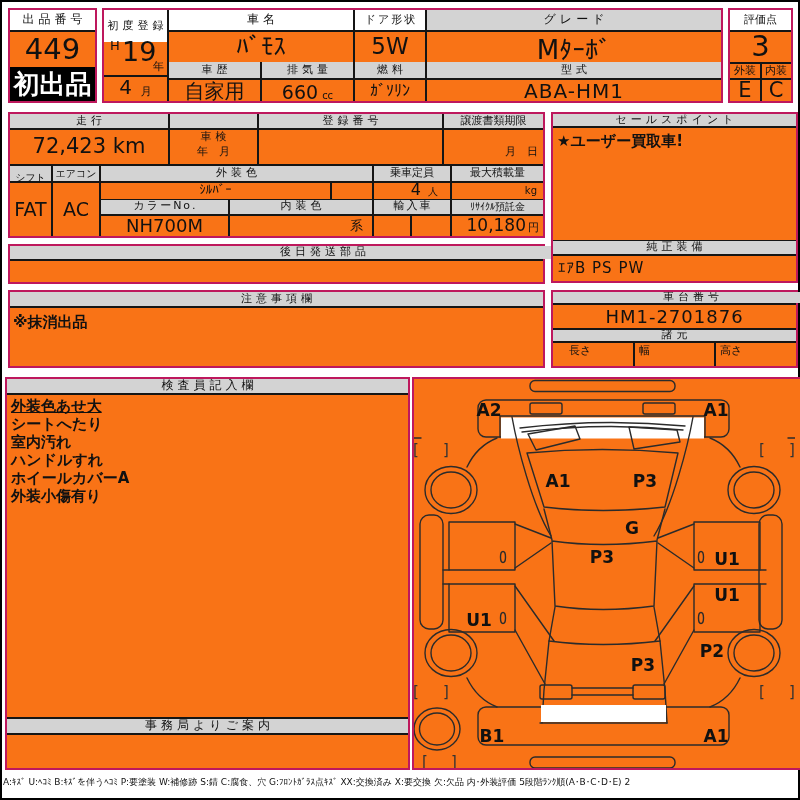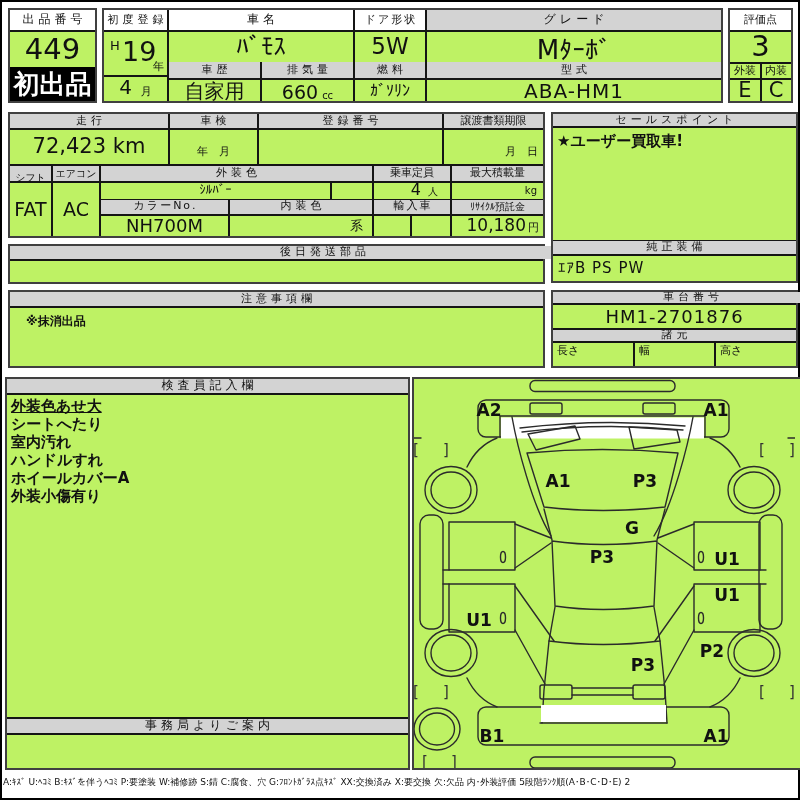--- a/index.html
+++ b/index.html
@@ -1,19 +1,19 @@
 <!DOCTYPE html>
 <html><head>
 <meta charset="utf-8">
 <style>
   html,body{margin:0;padding:0;background:#fff;}
   #sheet{position:relative;width:800px;height:800px;background:#fff;
          font-family:"DejaVu Sans",sans-serif;color:#111;}
   #frame{position:absolute;left:0;top:0;width:796px;height:796px;border:2px solid #000;}
-  .box{position:absolute;box-sizing:border-box;border:2px solid #404040;background:#bef264;}
+  .box{position:absolute;box-sizing:border-box;border:2px solid #be185d;background:#f97316;}
   .c{position:absolute;box-sizing:border-box;display:flex;align-items:center;justify-content:center;
      overflow:hidden;white-space:nowrap;line-height:1.1;}
   .l{justify-content:flex-start;}
   .r{justify-content:flex-end;}
   .hd{background:#d3d3d3;font-size:11px;}
   .sp{letter-spacing:4px;padding-left:4px;}
   .sp2{letter-spacing:2px;padding-left:2px;}
   .ln{position:absolute;background:#151515;}
   .badge{background:#000;color:#fff;font-weight:bold;}
   .u{text-decoration:underline;}
@@ -39,21 +39,21 @@
 
     <div class="ln" style="left:0;top:20px;width:617px;height:2px;"></div>
     <div class="ln" style="left:0;top:65px;width:63px;height:2px;"></div>
     <div class="ln" style="left:63px;top:52px;width:554px;height:1px;"></div>
     <div class="ln" style="left:63px;top:68px;width:554px;height:2px;"></div>
     <div class="ln" style="left:63px;top:0;width:2px;height:91px;"></div>
     <div class="ln" style="left:156px;top:53px;width:2px;height:38px;"></div>
     <div class="ln" style="left:249px;top:0;width:2px;height:91px;"></div>
     <div class="ln" style="left:321px;top:0;width:2px;height:91px;"></div>
 
-    <div class="c hd sp" style="left:0;top:0;width:63px;height:20px;background:#fff;font-size:11px;">初度登録</div>
+    <div class="c hd sp" style="left:0;top:0;width:63px;height:32px;background:#fff;font-size:11px;">初度登録</div>
     <div style="position:absolute;left:0;top:22px;width:63px;height:43px;">
       <span style="position:absolute;left:6px;top:6px;font-size:13px;">H</span>
       <span style="position:absolute;left:18px;top:4px;font-size:27px;">19</span>
       <span style="position:absolute;right:3px;bottom:1px;font-size:11px;">年</span>
     </div>
     <div class="c" style="left:0;top:67px;width:63px;height:24px;gap:9px;align-items:flex-end;padding-bottom:3px;">
       <span style="font-size:20px;">4</span>
       <span style="font-size:11px;">月</span>
     </div>
 
@@ -106,21 +106,21 @@
     <div class="ln" style="left:432px;top:0;width:2px;height:50px;"></div>
     <div class="ln" style="left:41px;top:52px;width:2px;height:70px;"></div>
     <div class="ln" style="left:89px;top:52px;width:2px;height:70px;"></div>
     <div class="ln" style="left:362px;top:52px;width:2px;height:70px;"></div>
     <div class="ln" style="left:440px;top:52px;width:2px;height:70px;"></div>
     <div class="ln" style="left:320px;top:67px;width:2px;height:18px;"></div>
     <div class="ln" style="left:218px;top:85px;width:2px;height:37px;"></div>
     <div class="ln" style="left:400px;top:100px;width:2px;height:22px;"></div>
 
     <div class="c hd sp" style="left:0;top:0;width:158px;height:14px;background:none;">走行</div>
-    <div class="c hd sp" style="left:160px;top:0;width:87px;height:14px;background:none;">車検</div>
+    <div class="c hd sp" style="left:160px;top:16px;width:87px;height:14px;background:none;">車検</div>
     <div class="c hd sp" style="left:249px;top:0;width:183px;height:14px;background:none;">登録番号</div>
     <div class="c hd" style="left:434px;top:0;width:99px;height:14px;background:none;font-size:11px;">譲渡書類期限</div>
     <div class="c" style="left:0;top:16px;width:158px;height:34px;font-size:21px;">72,423 km</div>
     <div class="c" style="left:160px;top:16px;width:87px;height:34px;font-size:11px;align-items:flex-end;padding-bottom:6px;">年　月</div>
     <div class="c" style="left:249px;top:16px;width:183px;height:34px;"></div>
     <div class="c r" style="left:434px;top:16px;width:99px;height:34px;font-size:11px;align-items:flex-end;padding:0 5px 6px 0;border-radius:12px;">月　日</div>
 
     <div class="c hd" style="left:0;top:52px;width:41px;height:22px;background:none;font-size:10px;font-family:Liberation Serif, serif;">シフト</div>
     <div class="c hd" style="left:43px;top:52px;width:46px;height:15px;background:none;font-size:10px;">エアコン</div>
     <div class="c hd sp" style="left:91px;top:52px;width:271px;height:15px;background:none;">外装色</div>
@@ -150,21 +150,21 @@
   </div>
 
   <div class="box" style="left:8px;top:244px;width:537px;height:40px;">
     <div class="c hd sp" style="left:0;top:0;width:626px;height:13px;">後日発送部品</div>
     <div class="ln" style="left:0;top:13px;width:533px;height:2px;"></div>
   </div>
 
   <div class="box" style="left:8px;top:290px;width:537px;height:78px;">
     <div class="c hd sp" style="left:0;top:0;width:533px;height:14px;">注意事項欄</div>
     <div class="ln" style="left:0;top:14px;width:533px;height:2px;"></div>
-    <div class="c l" style="left:0;top:18px;width:533px;height:24px;font-size:12px;font-weight:bold;padding-left:16px;">※抹消出品</div>
+    <div class="c l" style="left:0;top:18px;width:533px;height:24px;font-size:15px;font-weight:bold;padding-left:3px;">※抹消出品</div>
   </div>
 
   <div class="box" style="left:551px;top:112px;width:247px;height:171px;">
     <div class="c hd sp" style="left:0;top:0;width:243px;height:12px;">セールスポイント</div>
     <div class="ln" style="left:0;top:12px;width:243px;height:2px;"></div>
     <div class="c l" style="left:0;top:16px;width:243px;height:22px;font-size:15px;font-weight:bold;padding-left:4px;">★ユーザー買取車!</div>
     <div class="ln" style="left:0;top:126px;width:243px;height:1px;"></div>
     <div class="c hd sp" style="left:0;top:127px;width:243px;height:13px;">純正装備</div>
     <div class="ln" style="left:0;top:140px;width:243px;height:2px;"></div>
     <div class="c l" style="left:0;top:142px;width:243px;height:24px;font-size:15px;padding-left:5px;letter-spacing:1px;">ｴｱB PS PW</div>
@@ -172,21 +172,21 @@
 
   <div class="box" style="left:551px;top:290px;width:247px;height:78px;">
     <div class="c hd sp" style="left:0;top:0;width:276px;height:11px;">車台番号</div>
     <div class="ln" style="left:0;top:11px;width:243px;height:2px;"></div>
     <div class="c" style="left:0;top:13px;width:243px;height:23px;font-size:18px;letter-spacing:1px;">HM1-2701876</div>
     <div class="ln" style="left:0;top:36px;width:243px;height:2px;"></div>
     <div class="c hd sp" style="left:0;top:38px;width:243px;height:11px;">諸元</div>
     <div class="ln" style="left:0;top:49px;width:243px;height:2px;"></div>
     <div class="ln" style="left:80px;top:51px;width:2px;height:23px;"></div>
     <div class="ln" style="left:161px;top:51px;width:2px;height:23px;"></div>
-    <div class="c l" style="left:0;top:51px;width:80px;height:16px;font-size:11px;padding-left:4px;text-align:center;">長さ</div>
+    <div class="c l" style="left:12px;top:51px;width:80px;height:16px;font-size:11px;padding-left:4px;text-align:center;">長さ</div>
     <div class="c l" style="left:82px;top:51px;width:79px;height:16px;font-size:11px;padding-left:4px;">幅</div>
     <div class="c l" style="left:163px;top:51px;width:80px;height:16px;font-size:11px;padding-left:4px;">高さ</div>
   </div>
 
   <div class="box" style="left:5px;top:377px;width:405px;height:393px;">
     <div class="c hd sp" style="left:0;top:0;width:401px;height:14px;font-size:12px;">検査員記入欄</div>
     <div class="ln" style="left:0;top:14px;width:401px;height:2px;"></div>
     <div style="position:absolute;left:4px;top:18px;width:393px;font-size:15px;font-weight:600;line-height:18px;">
       <div class="u">外装色あせ大</div>
       <div>シートへたり</div>

